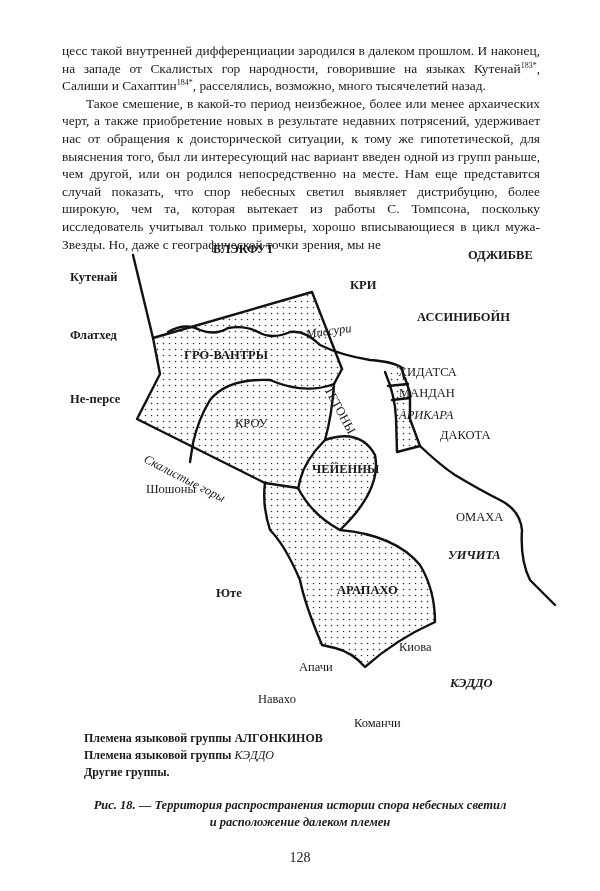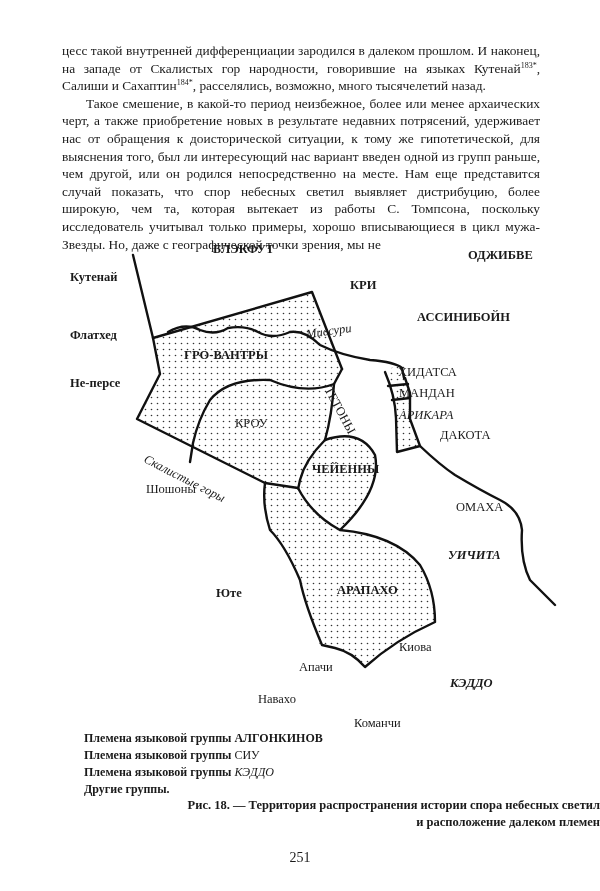--- a/index.html
+++ b/index.html
@@ -10,22 +10,22 @@
   .page-text p { margin:0; }
   .page-text p.indent { text-indent:24px; }
   sup { font-size:8px; line-height:0; }
   .map { position:absolute; left:0; top:240px; width:593px; height:480px; }
   .lbl { position:absolute; white-space:nowrap; font-size:12.5px; }
   .b { font-weight:bold; }
   .i { font-style:italic; }
   .legend { position:absolute; left:74px; top:730px; font-size:12px; line-height:17px; }
   .legend div { white-space:nowrap;margin-left:10px; }
   .legend .pre { font-weight:bold; }
-  .caption { position:absolute; left:0; width:600px; text-align:right;
-             font-weight:bold; font-size:12.5px; }
+  .caption { position:absolute; left:0; width:600px; text-align:center;
+             font-style:italic; font-weight:bold; font-size:12.5px; }
   .pagenum { position:absolute; left:0; width:600px; top:850px; text-align:center; font-size:14px; }
 </style>
 </head>
 <body>
 
 <div class="page-text">
   <p><span>цесс такой внутренней дифференциации зародился в далеком прошлом. И наконец, на западе от Скалистых гор народности, говорившие на языках Кутенай</span><sup>183*</sup><span>, Салиши и Сахаптин</span><sup>184*</sup><span>, расселялись, возможно, много тысячелетий назад.</span></p>
   <p class="indent">Такое смешение, в какой-то период неизбежное, более или менее архаических черт, а также приобретение новых в результате недавних потрясений, удерживает нас от обращения к доисторической ситуации, к тому же гипотетической, для выяснения того, был ли интересующий нас вариант введен одной из групп раньше, чем другой, или он родился непосредственно на месте. Нам еще представится случай показать, что спор небесных светил выявляет дистрибуцию, более широкую, чем та, которая вытекает из работы С. Томпсона, поскольку исследователь учитывал только примеры, хорошо вписывающиеся в цикл мужа-Звезды. Но, даже с географической точки зрения, мы не</p>
 </div>
 
@@ -68,46 +68,45 @@
       <path d="M420,446 Q440,465 455,475 Q480,490 500,500 Q520,510 522,530 Q520,560 530,580 Q545,595 555,605"></path>
     </g>
   </svg>
 
   <span class="lbl b" style="left:213px;top:2px">БЛЭКФУТ</span>
   <span class="lbl b" style="left:468px;top:8px">ОДЖИБВЕ</span>
   <span class="lbl b" style="left:350px;top:38px">КРИ</span>
   <span class="lbl b" style="left:417px;top:70px">АССИНИБОЙН</span>
   <span class="lbl b" style="left:70px;top:30px">Кутенай</span>
   <span class="lbl b" style="left:70px;top:88px">Флатхед</span>
-  <span class="lbl b" style="left:70px;top:136px">Не-персе</span>
+  <span class="lbl b" style="left:70px;top:152px">Не-персе</span>
   <span class="lbl i" style="left:306px;top:84px;transform:rotate(-8deg)">Миссури</span>
   <span class="lbl b" style="left:184px;top:108px">ГРО-ВАНТРЫ</span>
   <span class="lbl" style="left:235px;top:176px">КРОУ</span>
   <span class="lbl" style="left:334px;top:144px;transform:rotate(62deg);transform-origin:left top">ТЕТОНЫ</span>
   <span class="lbl" style="left:398px;top:125px">ХИДАТСА</span>
   <span class="lbl" style="left:399px;top:146px">МАНДАН</span>
   <span class="lbl i" style="left:399px;top:168px">АРИКАРА</span>
   <span class="lbl" style="left:440px;top:188px">ДАКОТА</span>
   <span class="lbl b" style="left:312px;top:222px">ЧЕЙЕННЫ</span>
   <span class="lbl i" style="left:148px;top:212px;transform:rotate(27deg);transform-origin:left top">Скалистые горы</span>
   <span class="lbl" style="left:146px;top:242px">Шошоны</span>
-  <span class="lbl" style="left:456px;top:260px">ОМАХА</span>
+  <span class="lbl" style="left:456px;top:270px">ОМАХА</span>
   <span class="lbl i b" style="left:448px;top:308px">УИЧИТА</span>
   <span class="lbl b" style="left:216px;top:346px">Юте</span>
   <span class="lbl b" style="left:337px;top:343px">АРАПАХО</span>
   <span class="lbl" style="left:399px;top:400px">Киова</span>
   <span class="lbl" style="left:299px;top:420px">Апачи</span>
   <span class="lbl i b" style="left:450px;top:436px">КЭДДО</span>
   <span class="lbl" style="left:258px;top:452px">Навахо</span>
   <span class="lbl" style="left:354px;top:476px">Команчи</span>
 </div>
 
 <div class="legend">
   <div><span class="pre">Племена языковой группы</span> <span class="b">АЛГОНКИНОВ</span></div>
-  <div><span class="pre">Племена языковой группы</span> <span>СИУ</span></div>
   <div><span class="pre">Племена языковой группы</span> <span class="i">КЭДДО</span></div>
   <div class="b">Другие группы.</div>
 </div>
 
 <div class="caption" style="top:798px">Рис. 18. — Территория распространения истории спора небесных светил</div>
 <div class="caption" style="top:815px">и расположение далеком племен</div>
 
-<div class="pagenum">251</div>
+<div class="pagenum">128</div>
 
 </body></html>

